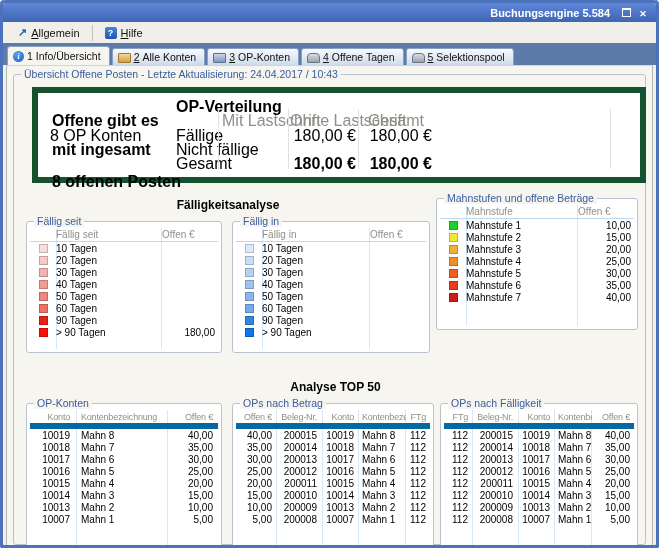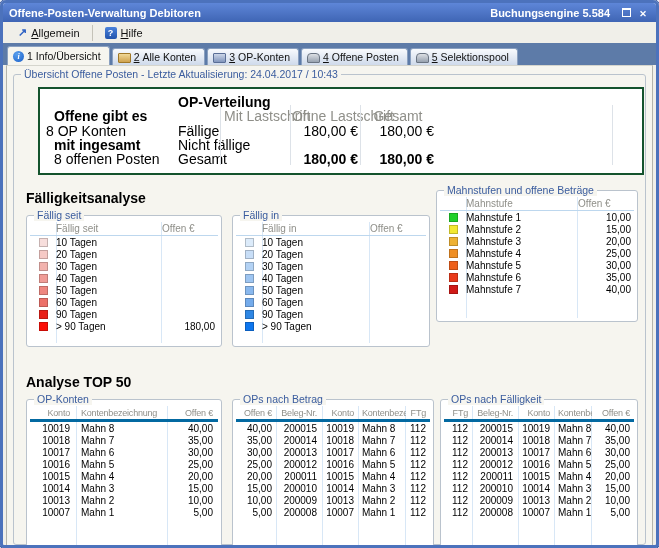--- a/index.html
+++ b/index.html
@@ -30,44 +30,44 @@
   .i-folder{width:11px;height:8px;background:linear-gradient(#f0d898,#cfa24e);border:1px solid #a07828;border-radius:1px;margin-top:2px;}
   .i-stack{width:11px;height:8px;background:linear-gradient(#ccd6e8,#8296bc);border:1px solid #5a6e96;border-radius:1px;margin-top:2px;}
   .i-coins{width:11px;height:8px;background:linear-gradient(#dcdfe4,#98a2b0);border:1px solid #6a7482;border-radius:4px 4px 1px 1px;margin-top:2px;}
   
   .content{height:487px;margin:0 3px 3px;background:#f6f5ef;border:1px solid #b4b4ac;border-top:1px solid #d5d5cd;box-sizing:border-box;padding:8px 6px 4px;}
   .gbox{position:relative;border:1px solid #bac3cd;border-radius:3px;box-sizing:border-box;}
   .wbox{background:#fff;}
   .glegend{position:absolute;top:-7px;left:7px;background:#f6f5ef;padding:0 3px;font-size:10.5px;color:#3a5c9e;white-space:nowrap;}
   .outerbox{height:471px;padding:12px 0 0 12px;}
   
-  .opvbox{position:relative;width:602px;height:84px;margin-left:12px;background:#fff;border:2px solid #14532d;font-size:14px;margin-bottom:15px;}
+  .opvbox{position:relative;width:602px;height:84px;margin-left:6px;background:#fff;border:6px solid #14532d;font-size:16px;margin-bottom:15px;}
   .pa{position:absolute;white-space:nowrap;}
   .b{font-weight:bold;}
   .hdr{color:#8f8f89;}
   .num{text-align:right;}
   .vline{position:absolute;top:16px;bottom:8px;width:1px;background:#dde2e8;}
   
-  .h-sec{font-weight:bold;font-size:14px;color:#000;margin:0 0 9px 0;}
+  .h-sec{font-weight:bold;font-size:12px;color:#000;margin:0 0 9px 0;text-align:center;}
   .ana-row{display:flex;}
   .boxrow{display:flex;}
   .atbl{position:absolute;left:3px;right:3px;top:6px;bottom:3px;font-size:10px;}
   .vs{position:absolute;top:0;bottom:0;width:1px;background:#d8e7f6;}
   .ahead{display:flex;height:13px;align-items:center;color:#8f8f89;border-bottom:1px solid #bdd7ee;position:relative;}
   .hc{width:26px;flex:none;}
   .h1{flex:1;}
   .h2{width:56px;flex:none;}
   .arow{display:flex;height:12px;align-items:center;position:relative;}
   .chipcell{width:26px;flex:none;display:flex;justify-content:center;}
   .chip{width:9px;height:9px;display:inline-block;border:1px solid rgba(0,0,0,.2);box-sizing:border-box;}
   .albl{flex:1;color:#000;}
   .aval{width:56px;flex:none;text-align:right;padding-right:3px;box-sizing:border-box;}
   
   .btbl{position:absolute;left:3px;right:3px;top:6px;bottom:3px;font-size:10px;}
-  .bhead{display:flex;height:13px;align-items:center;color:#8f8f89;border-bottom:3px solid #0369a1;position:relative;font-size:9px;letter-spacing:-0.2px;justify-content:space-between;}
+  .bhead{display:flex;height:13px;align-items:center;color:#8f8f89;border-bottom:6px solid #0369a1;position:relative;font-size:9px;letter-spacing:-0.2px;justify-content:space-between;}
   .brow{display:flex;height:12px;align-items:center;position:relative;}
   .cell{box-sizing:border-box;white-space:nowrap;overflow:hidden;}
   .k1{width:46px;flex:none;text-align:right;padding-right:6px;}
   .k2{flex:1;padding-left:5px;}
   .k3{width:50px;flex:none;text-align:right;padding-right:5px;}
   .m1{width:40px;flex:none;text-align:right;padding-right:4px;}
   .m2{width:46px;flex:none;text-align:right;padding-right:5px;}
   .m3{width:36px;flex:none;text-align:right;padding-right:4px;}
   .m4{flex:1;padding-left:4px;}
   .m5{width:24px;flex:none;text-align:right;padding-right:4px;}
@@ -76,21 +76,20 @@
   .f3{width:36px;flex:none;text-align:right;padding-right:4px;}
   .f4{flex:1;padding-left:4px;}
   .f5{width:42px;flex:none;text-align:right;padding-right:4px;}
 </style>
 </head>
 <body>
 
 <div class="window">
 
   <div class="titlebar">
-    <span>Offene-Posten-Verwaltung Debitoren</span>
     <span class="spacer"></span>
     <span class="version">Buchungsengine 5.584</span>
     <span class="win-btn">
         <span class="restore-glyph"></span>
       </span>
     <span class="win-btn">
         <span class="close-glyph"></span>
       </span>
   </div>
 
@@ -117,39 +116,39 @@
         <span class="tlabel">Alle Konten</span>
       </div>
       <div class="tab ">
         <span class="ticon i-stack"></span>
         <span class="tnum ul">3</span>
         <span class="tlabel">OP-Konten</span>
       </div>
       <div class="tab ">
         <span class="ticon i-coins"></span>
         <span class="tnum ul">4</span>
-        <span class="tlabel">Offene Posten</span>
+        <span class="tlabel">Offene Tagen</span>
       </div>
       <div class="tab ">
         <span class="ticon i-coins"></span>
         <span class="tnum ul">5</span>
         <span class="tlabel">Selektionspool</span>
       </div>
     </div>
 
   <div class="content">
     <div class="gbox outerbox">
       <span class="glegend">Übersicht Offene Posten - Letzte Aktualisierung: 24.04.2017 / 10:43</span>
 
       <div class="opvbox">
         <span class="pa b" style="left:138px;top:5px;">OP-Verteilung</span>
         <span class="pa b" style="left:14px;top:19px;">Offene gibt es</span>
-        <span class="pa" style="left:6px;top:34px;">8 OP Konten</span>
+        <span class="pa" style="left:12px;top:34px;">8 OP Konten</span>
         <span class="pa b" style="left:14px;top:48px;">mit ingesamt</span>
-        <span class="pa" style="left:14px;top:62px;">8 offenen Posten</span>
+        <span class="pa" style="left:14px;top:80px;font-weight:bold;">8 offenen Posten</span>
         <span class="pa hdr num" style="left:184px;top:19px;width:62px;">Mit Lastschrift</span>
         <span class="pa hdr num" style="left:252px;top:19px;width:66px;">Ohne  Lastschrift</span>
         <span class="pa hdr" style="left:322px;top:19px;width:72px;text-align:center;">Gesamt</span>
         <span class="pa" style="left:138px;top:34px;">Fällige</span>
         <span class="pa" style="left:138px;top:48px;">Nicht fällige</span>
         <span class="pa" style="left:138px;top:62px;">Gesamt</span>
         <span class="pa num" style="left:252px;top:34px;width:66px;">180,00 €</span>
         <span class="pa num" style="left:322px;top:34px;width:72px;">180,00 €</span>
         <span class="pa num b" style="left:252px;top:62px;width:66px;">180,00 €</span>
         <span class="pa num b" style="left:322px;top:62px;width:72px;">180,00 €</span>

